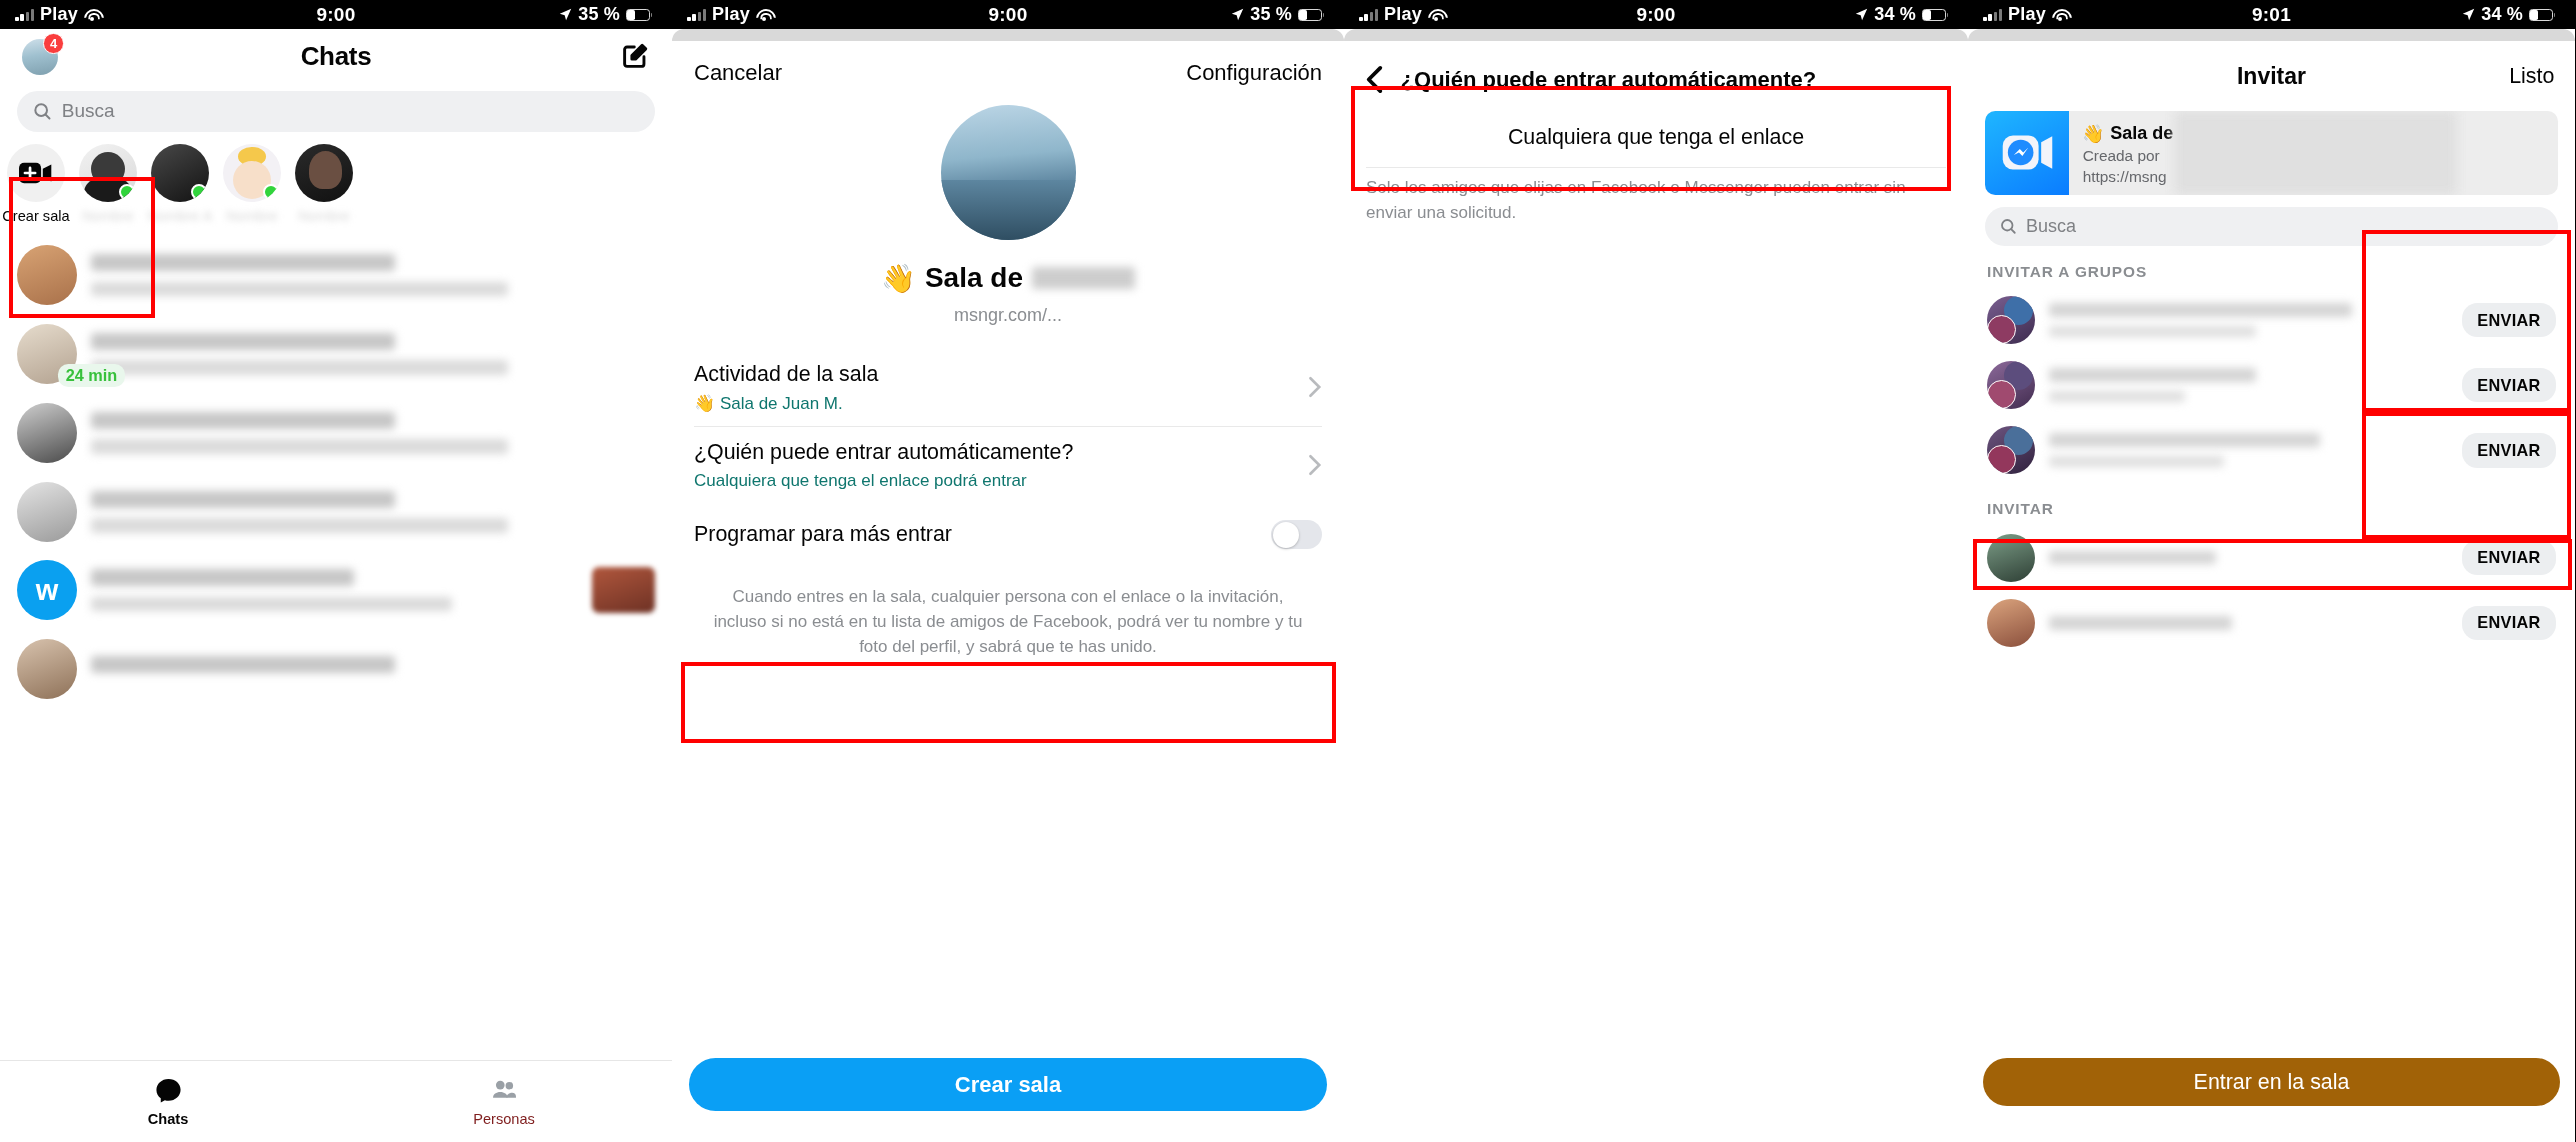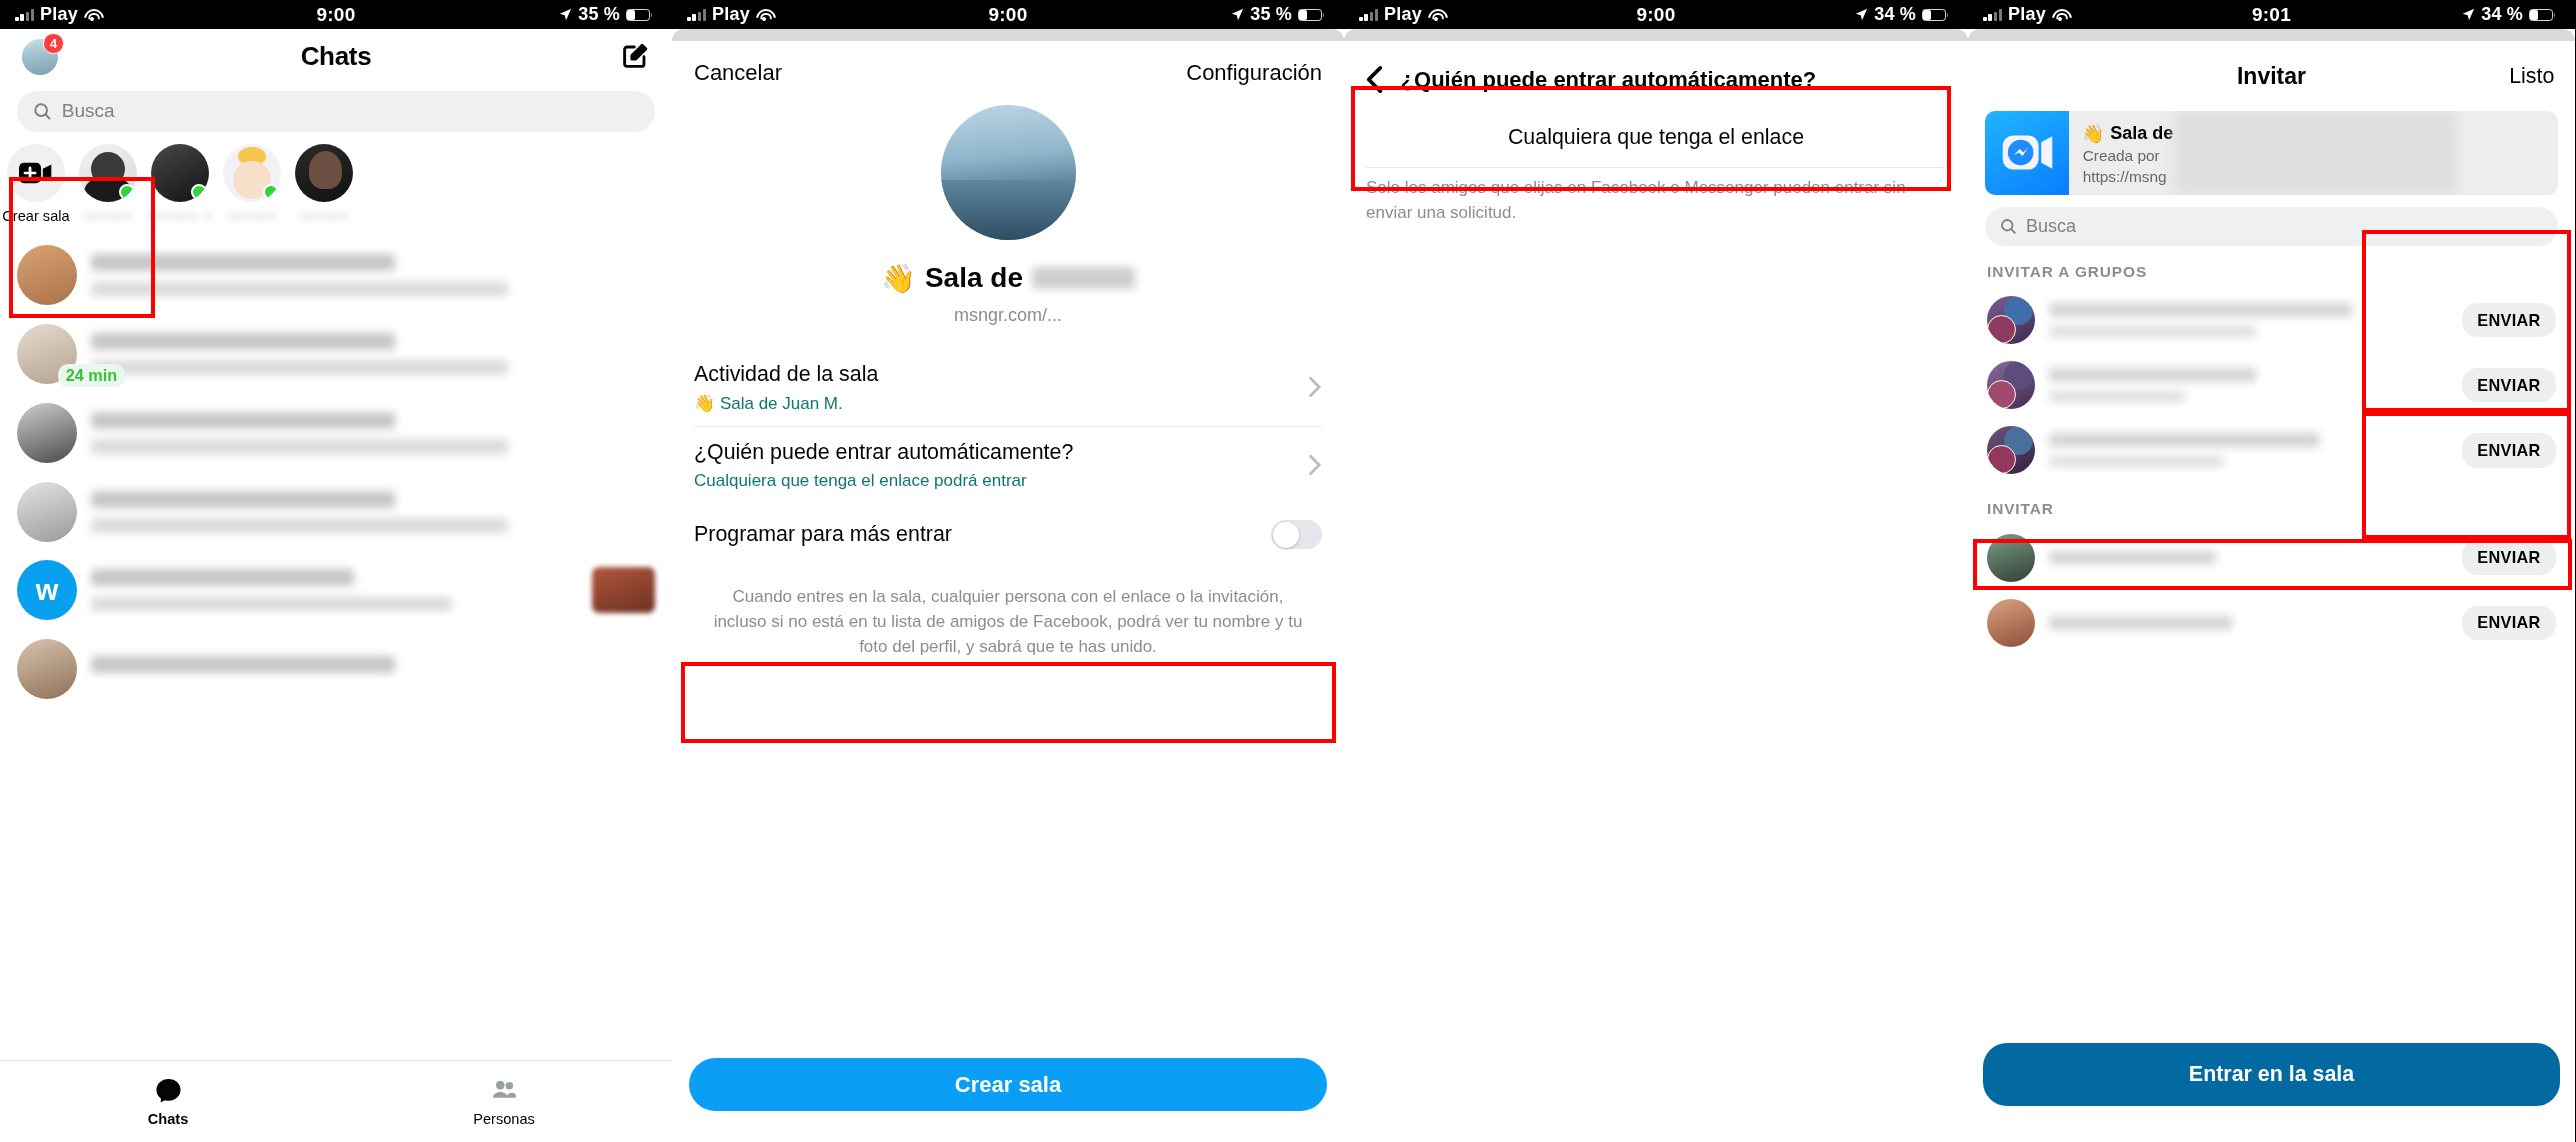--- a/index.html
+++ b/index.html
@@ -85,21 +85,21 @@
   .blurline.s { width: 74%; }
   .timebadge { position: absolute; left: 58px; bottom: 6.9px; background: #e9f7ec; color: #38c13c; font-weight: 700; font-size: 16.3px; border-radius: 10.3px; padding: 1.7px 7.7px; }
   .tabbar {
     position: absolute; left: 0; right: 0; bottom: 0; height: 82px;
     background: rgba(255,255,255,.92); backdrop-filter: blur(5.1px);
     display: flex; border-top: 0.9px solid #e6e6e6;
   }
   .tab { flex: 1; display: flex; flex-direction: column; align-items: center; justify-content: center; gap: 5.1px; }
   .tab .tlabel { font-size: 14.6px; }
   .tab.active .tlabel { color: #050505; font-weight: 600; }
-  .tab .tlabel { color: #000000; }
+  .tab .tlabel { color: #7f1d1d; }
 
   
   .sheet { position: absolute; left: 0; right: 0; top: 29px; bottom: 0; background: #fff; border-radius: 12px 12px 0 0; }
   .sheet-grab { height: 12px; background: #d9d9d9; border-radius: 12px 12px 0 0; }
   .nav2 { display: flex; align-items: center; justify-content: space-between; padding: 19px 22px 6.9px; }
   .nav2 span { font-size: 22px; color: #050505; }
   .room-hero { margin-top: 12px; text-align: center; }
   .room-photo { width: 135px; height: 135px; border-radius: 50%; margin: 0 auto; overflow: hidden;
     background: linear-gradient(175deg,#bcd6e6 0%,#8fb6cb 38%,#5f87a1 60%,#4d7188 100%); position: relative; }
   .room-photo::after { content:""; position:absolute; left:0; right:0; top:56%; bottom:0; background: linear-gradient(180deg,#5d86a0,#2f4e62); }
@@ -138,22 +138,22 @@
   .redactbox { position: absolute; left: 105px; top: 0; width: 283px; height: 84px; background: rgba(222,222,222,.92); filter: blur(5.1px); }
   .search4 { margin: 12px 17px 0; height: 39px; background: #eff0f2; border-radius: 20px; display: flex; align-items: center; gap: 9.4px; padding: 0 13.7px; }
   .search4 .ph { color: #7f8185; font-size: 18px; }
   .sechead { padding: 17px 19px 6.9px; font-size: 15.4px; letter-spacing: 0.9px; color: #8a8d91; font-weight: 600; }
   .inviterow { display: flex; align-items: center; gap: 13.7px; padding: 8.6px 19px; position: relative; }
   .inviterow .pic { width: 48px; height: 48px; flex: 0 0 48px; border-radius: 50%; overflow: hidden; position: relative; }
   .inviterow .nm { flex: 1; min-width: 0; }
   .inviterow .nm .l1 { height: 13.7px; width: 76%; border-radius: 3.4px; background: #d4d4d4; filter: blur(4.3px); }
   .inviterow .nm .l2 { height: 11px; width: 52%; border-radius: 3.4px; background: #dedede; filter: blur(4.3px); margin-top: 9.4px; }
   .sendbtn { background: #eceef0; color: #050505; border: none; border-radius: 15.4px; font-size: 16.3px; font-weight: 700; padding: 7.7px 15.4px; letter-spacing: 0.3px; }
-  .cta4 { position: absolute; left: 15.4px; right: 15.4px; bottom: 36px; height: 63px; background: #0369a1; color: #fff;
-    border-radius: 24px; display: flex; align-items: center; justify-content: center; font-size: 21.4px; font-weight: 700; border: none; }
+  .cta4 { position: absolute; left: 15.4px; right: 15.4px; bottom: 36px; height: 48px; background: #a16207; color: #fff;
+    border-radius: 24px; display: flex; align-items: center; justify-content: center; font-size: 21.4px; font-weight: 400; border: none; }
 
   
   .redbox { position: absolute; border: 4.3px solid #ff0000; pointer-events: none; z-index: 40; }
 
   .emoji { font-family: "DejaVu Sans", sans-serif; }
 </style>
 </head>
 <body>
 
 <div class="screens">

